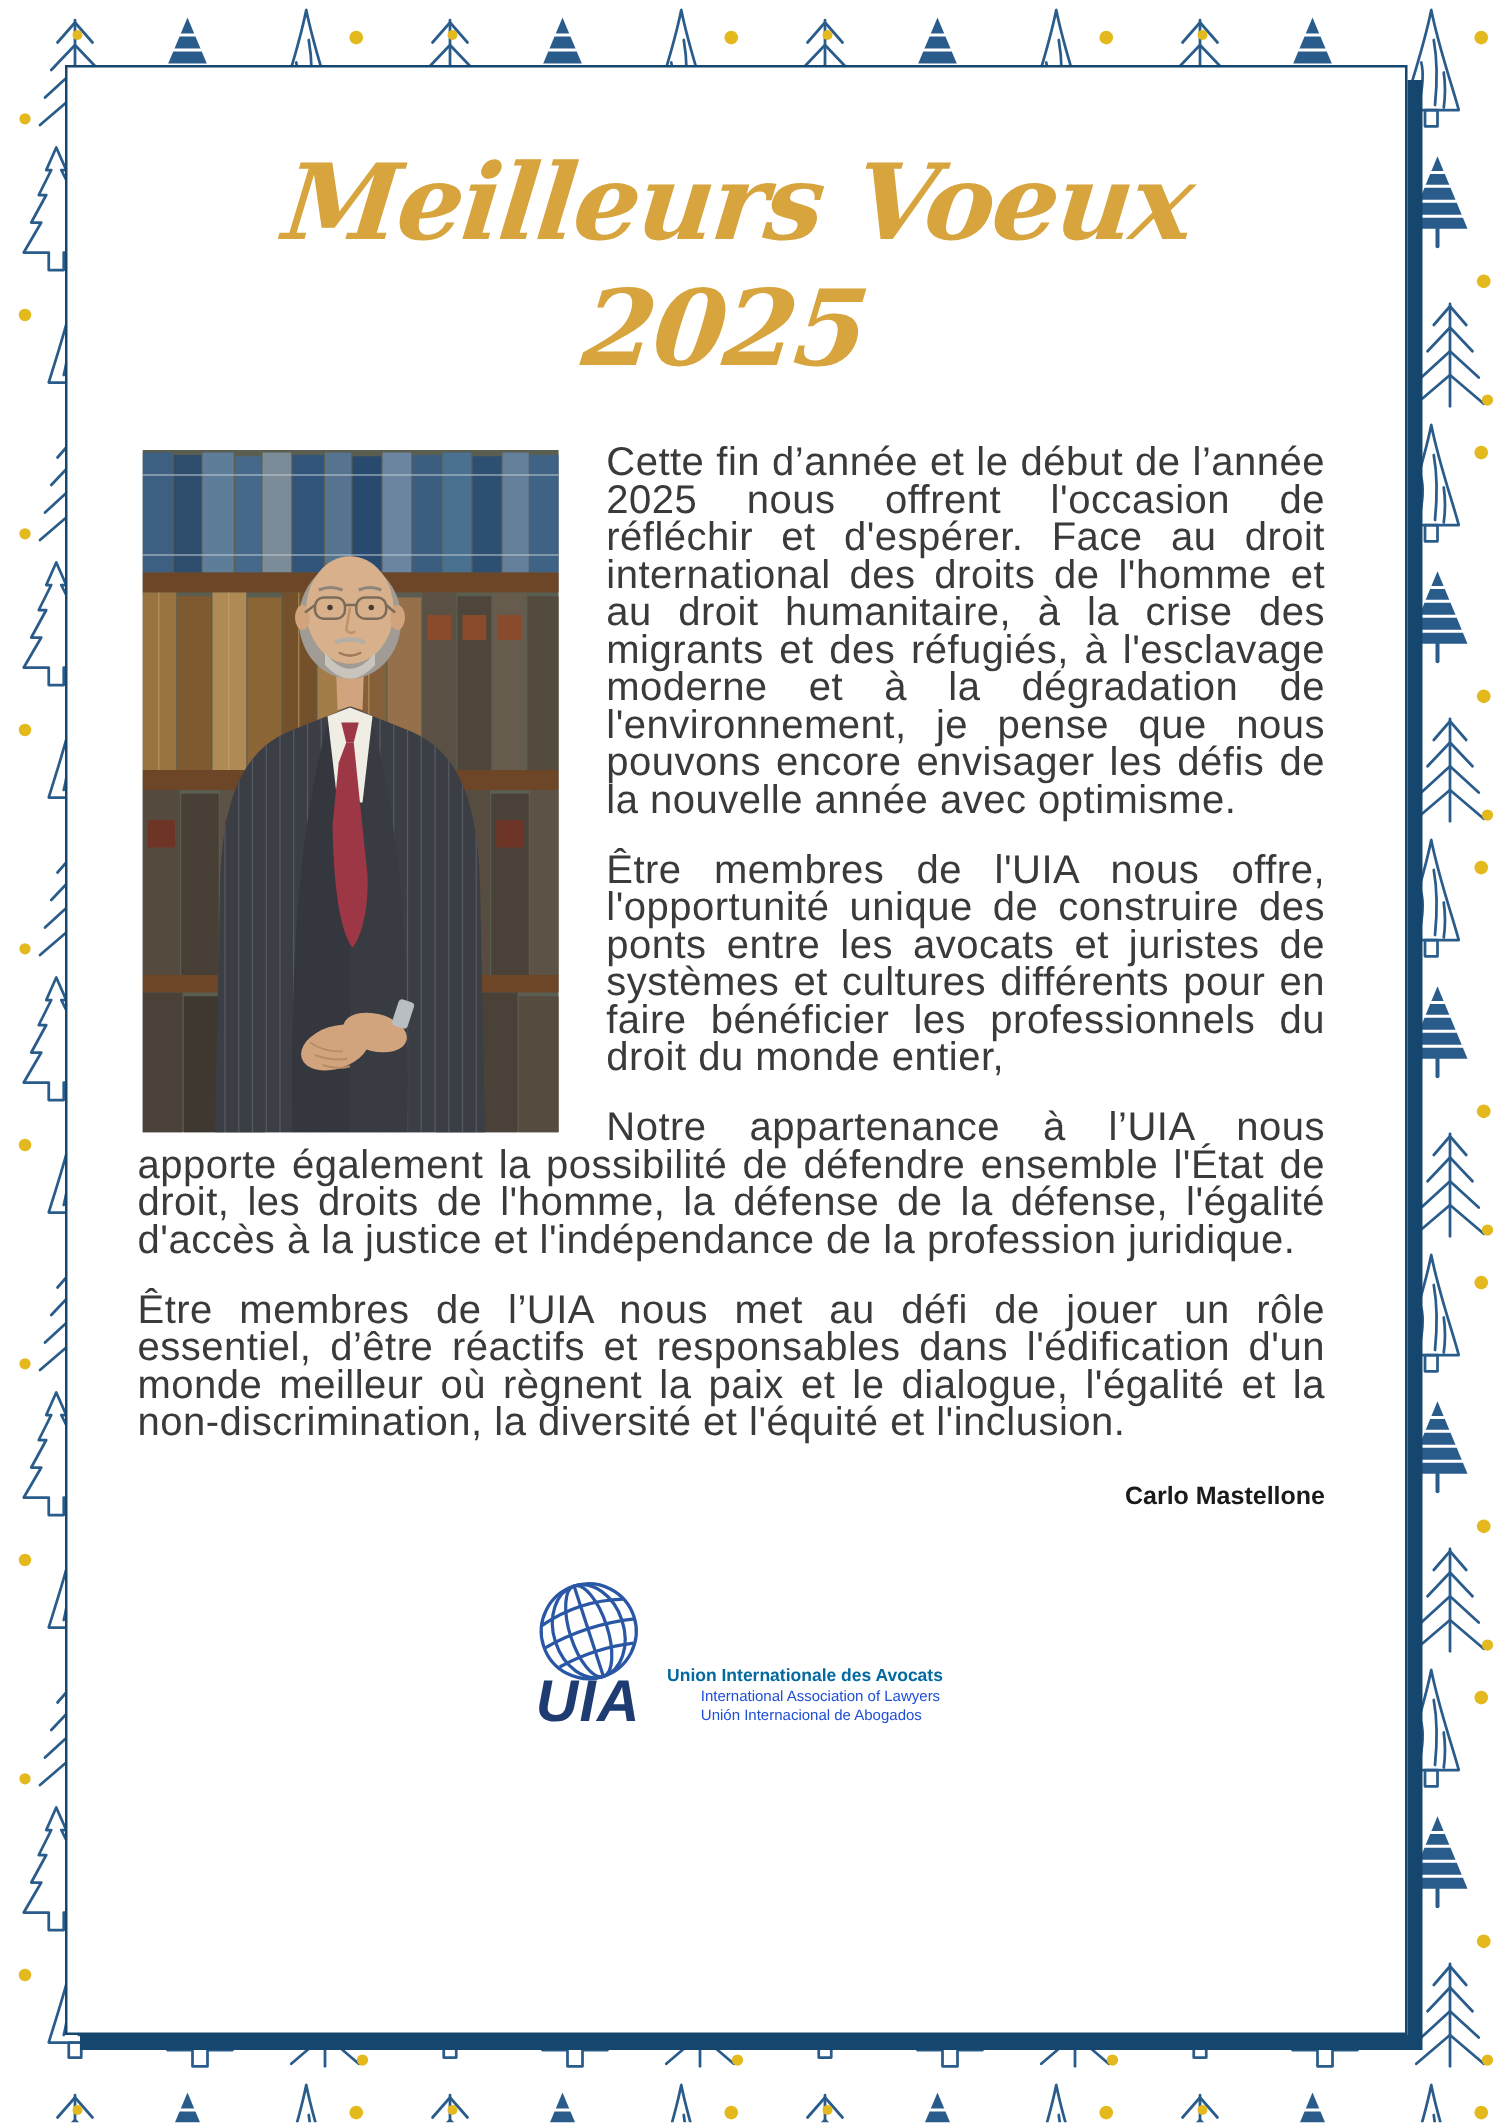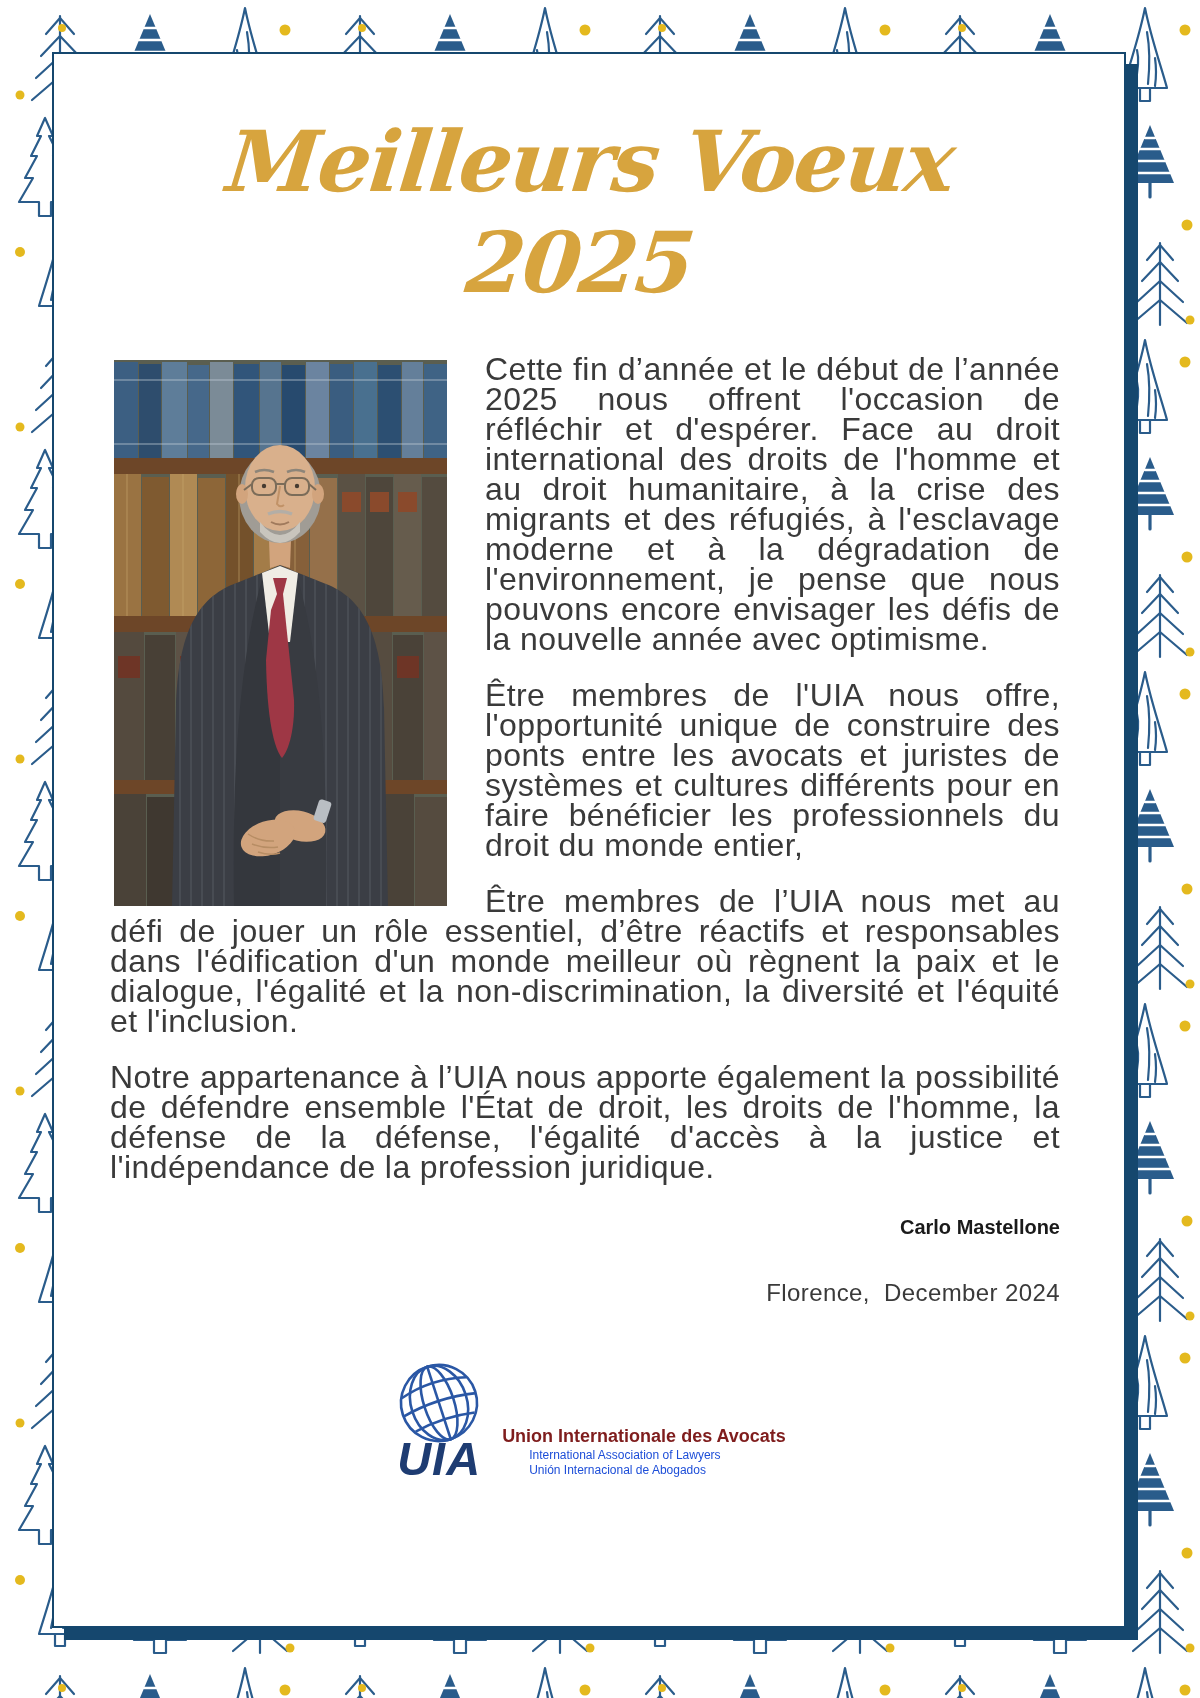--- a/index.html
+++ b/index.html
@@ -23,21 +23,21 @@
   .bodytext{color:#3A3A3A;font-size:32px;line-height:30px;text-align:justify;letter-spacing:0.4px;}
   .portrait{float:left;width:333px;height:546px;margin:6px 38px 10px 4px;}
   .bodytext p{margin:0 0 26px 0;}
   .sig{clear:none;text-align:right;font-weight:bold;color:#1a1a1a;font-size:20px;margin:34px 0 0 0;}
   .dateline{text-align:right;color:#3A3A3A;font-size:24px;margin:40px 0 0 0;white-space:pre-wrap;letter-spacing:0.4px;}
   .logo{display:flex;justify-content:center;align-items:flex-end;margin-top:52px;}
   .logo-left{display:flex;flex-direction:column;align-items:center;width:110px;font-style:italic;}
   .globe{margin-bottom:-16px;}
   .acronym{font-size:47px;font-weight:800;color:#1E3C72;line-height:1;letter-spacing:1px;}
   .logo-text{margin-left:8px;padding-bottom:4px;line-height:1.25;}
-  .lt1{color:#7f1d1d;font-size:18px;font-weight:700;text-align:right;}
+  .lt1{color:#0369a1;font-size:14px;font-weight:700;text-align:right;}
   .lt2,.lt3{color:#1d4ed8;font-size:12px;margin-left:27px;}
 </style>
 </head>
 <body>
 
 <svg class="pattern-layer" width="1200" height="1698" xmlns="http://www.w3.org/2000/svg">
   <defs>
     <pattern id="treeTile" width="300" height="332" patternUnits="userSpaceOnUse">
       <g stroke="#2A5C8B" stroke-width="2.2" fill="none" stroke-linecap="round" stroke-linejoin="round">
 
@@ -271,26 +271,25 @@
       <g transform="translate(168,470)">
         <ellipse cx="18" cy="-4" rx="26" ry="15" fill="#d2a47d" transform="rotate(14 18 -4)"></ellipse>
         <rect x="34" y="-30" width="13" height="22" rx="3" fill="#b9bec3" transform="rotate(18 40 -19)"></rect>
         <ellipse cx="-14" cy="8" rx="28" ry="17" fill="#d2a47d" transform="rotate(-18 -14 8)"></ellipse>
         <path d="M-34,4 q12,8 26,7 M-30,14 q13,5 26,3 M-24,22 q12,4 22,1" stroke="#b78d64" stroke-width="1.5" fill="none"></path>
       </g>
     </svg>
 
     <p>Cette fin d’année et le début de l’année 2025 nous offrent l'occasion de réfléchir et d'espérer. Face au droit international des droits de l'homme et au droit humanitaire, à la crise des migrants et des réfugiés, à l'esclavage moderne et à la dégradation de l'environnement, je pense que nous pouvons encore envisager les défis de la nouvelle année avec optimisme.</p>
     <p>Être membres de l'UIA nous offre, l'opportunité unique de construire des ponts entre les avocats et juristes de systèmes et cultures différents pour en faire bénéficier les professionnels du droit du monde entier,</p>
+    <p>Notre appartenance à l’UIA nous apporte également la possibilité de défendre ensemble l'État de droit, les droits de l'homme, la défense de la défense, l'égalité d'accès à la justice et l'indépendance de la profession juridique.</p>
     <p>Être membres de l’UIA nous met au défi de jouer un rôle essentiel, d’être réactifs et responsables dans l'édification d'un monde meilleur où règnent la paix et le dialogue, l'égalité et la non-discrimination, la diversité et l'équité et l'inclusion.</p>
-    <p>Notre appartenance à l’UIA nous apporte également la possibilité de défendre ensemble l'État de droit, les droits de l'homme, la défense de la défense, l'égalité d'accès à la justice et l'indépendance de la profession juridique.</p>
   </div>
 
   <div class="sig">Carlo Mastellone</div>
-  <div class="dateline">Florence,  December 2024</div>
 
   <div class="logo">
     <div class="logo-left">
       <svg class="globe" width="100" height="92" viewBox="0 0 100 92" xmlns="http://www.w3.org/2000/svg">
         <g fill="none" stroke="#2A57A5" stroke-width="2.6" transform="rotate(-18 50 44)">
           <circle cx="50" cy="44" r="38"></circle>
           <ellipse cx="50" cy="44" rx="15" ry="38"></ellipse>
           <ellipse cx="50" cy="44" rx="28" ry="38"></ellipse>
           <path d="M50,6 V82"></path>
           <path d="M16,28 Q50,18 84,28"></path>

